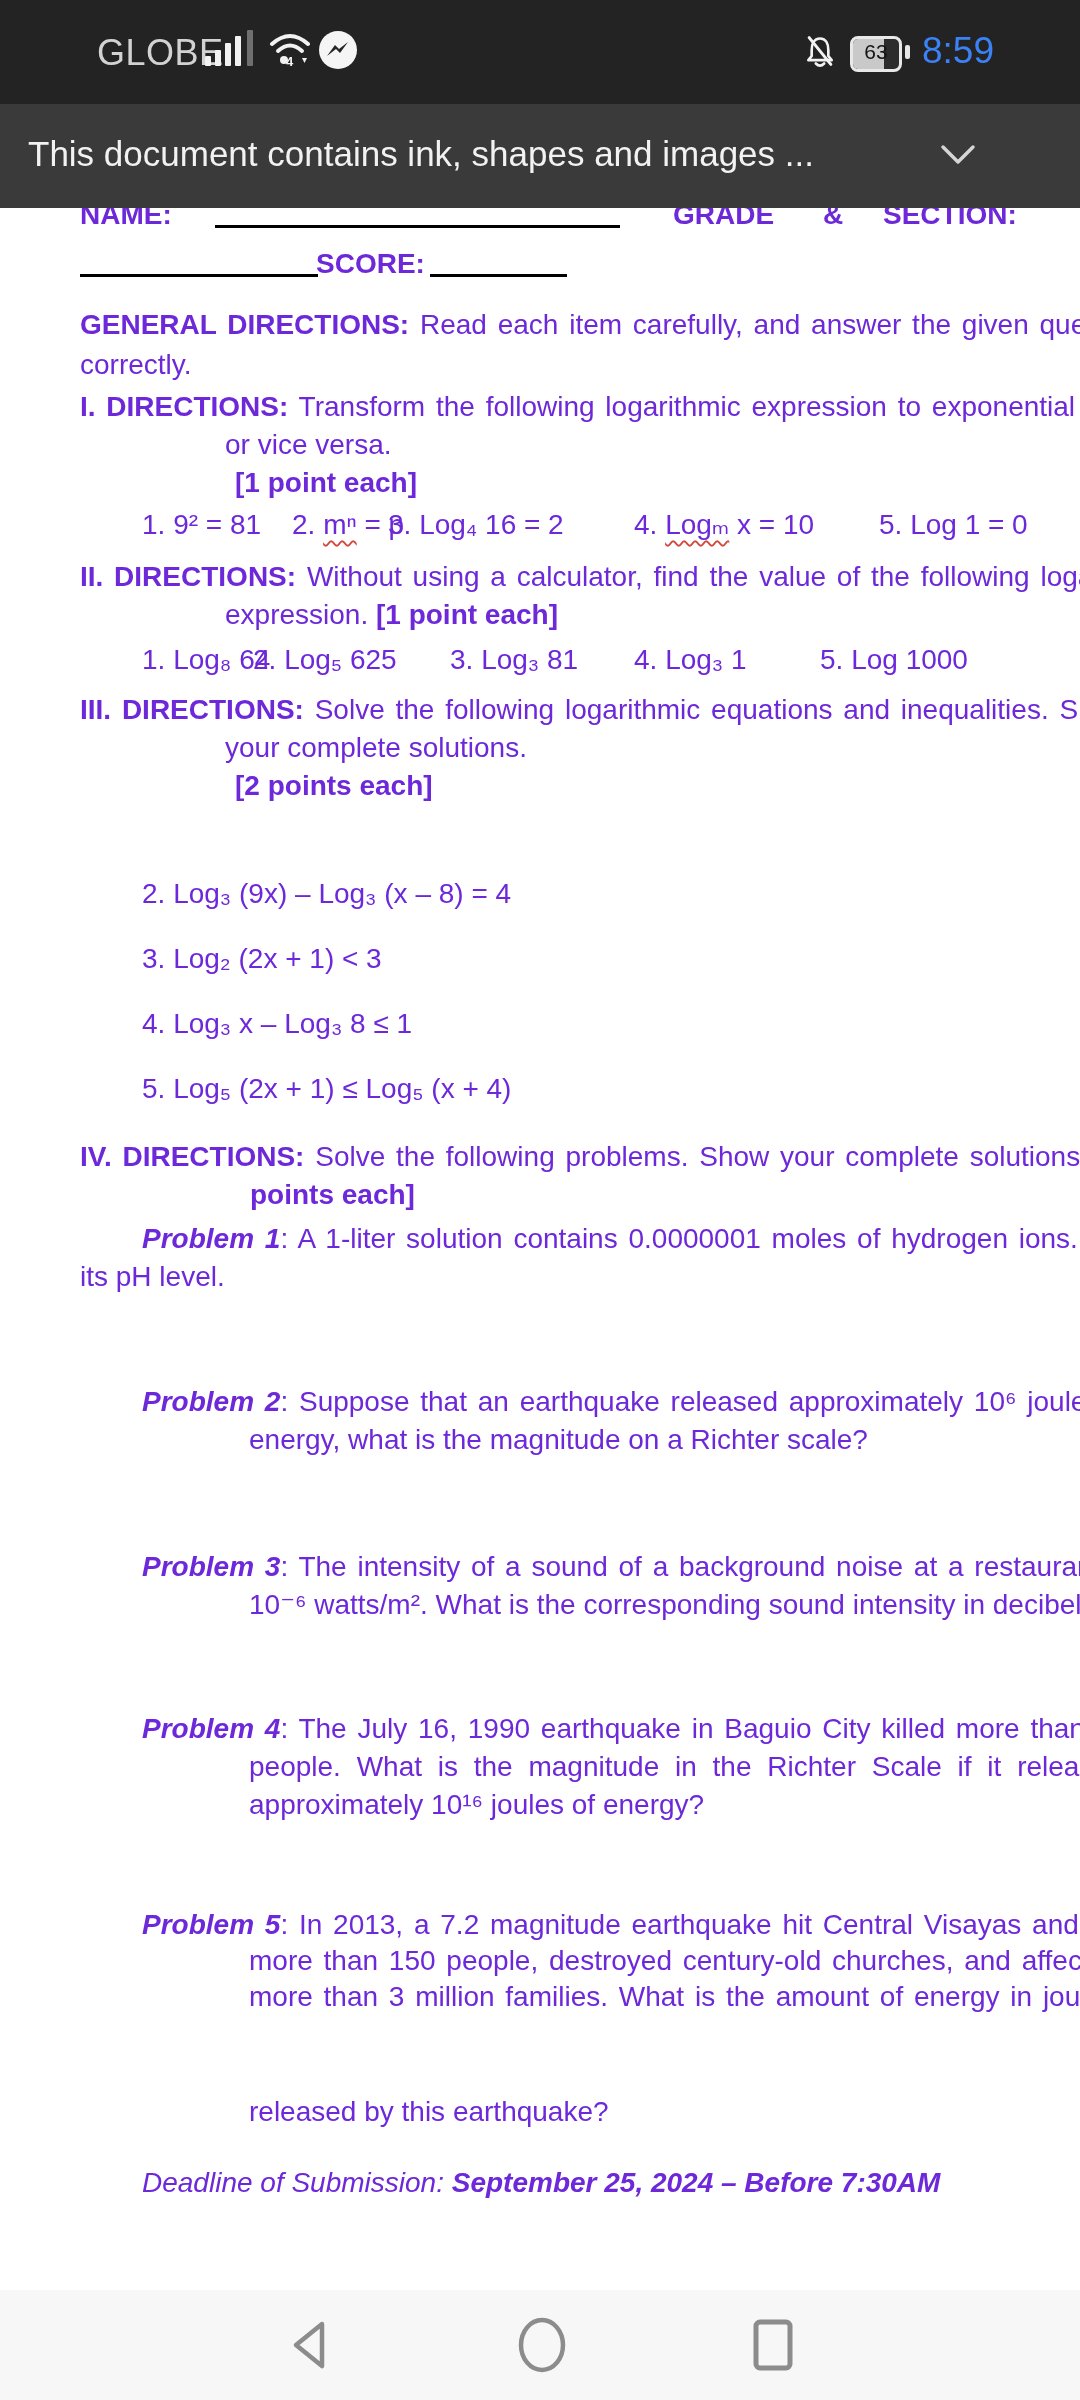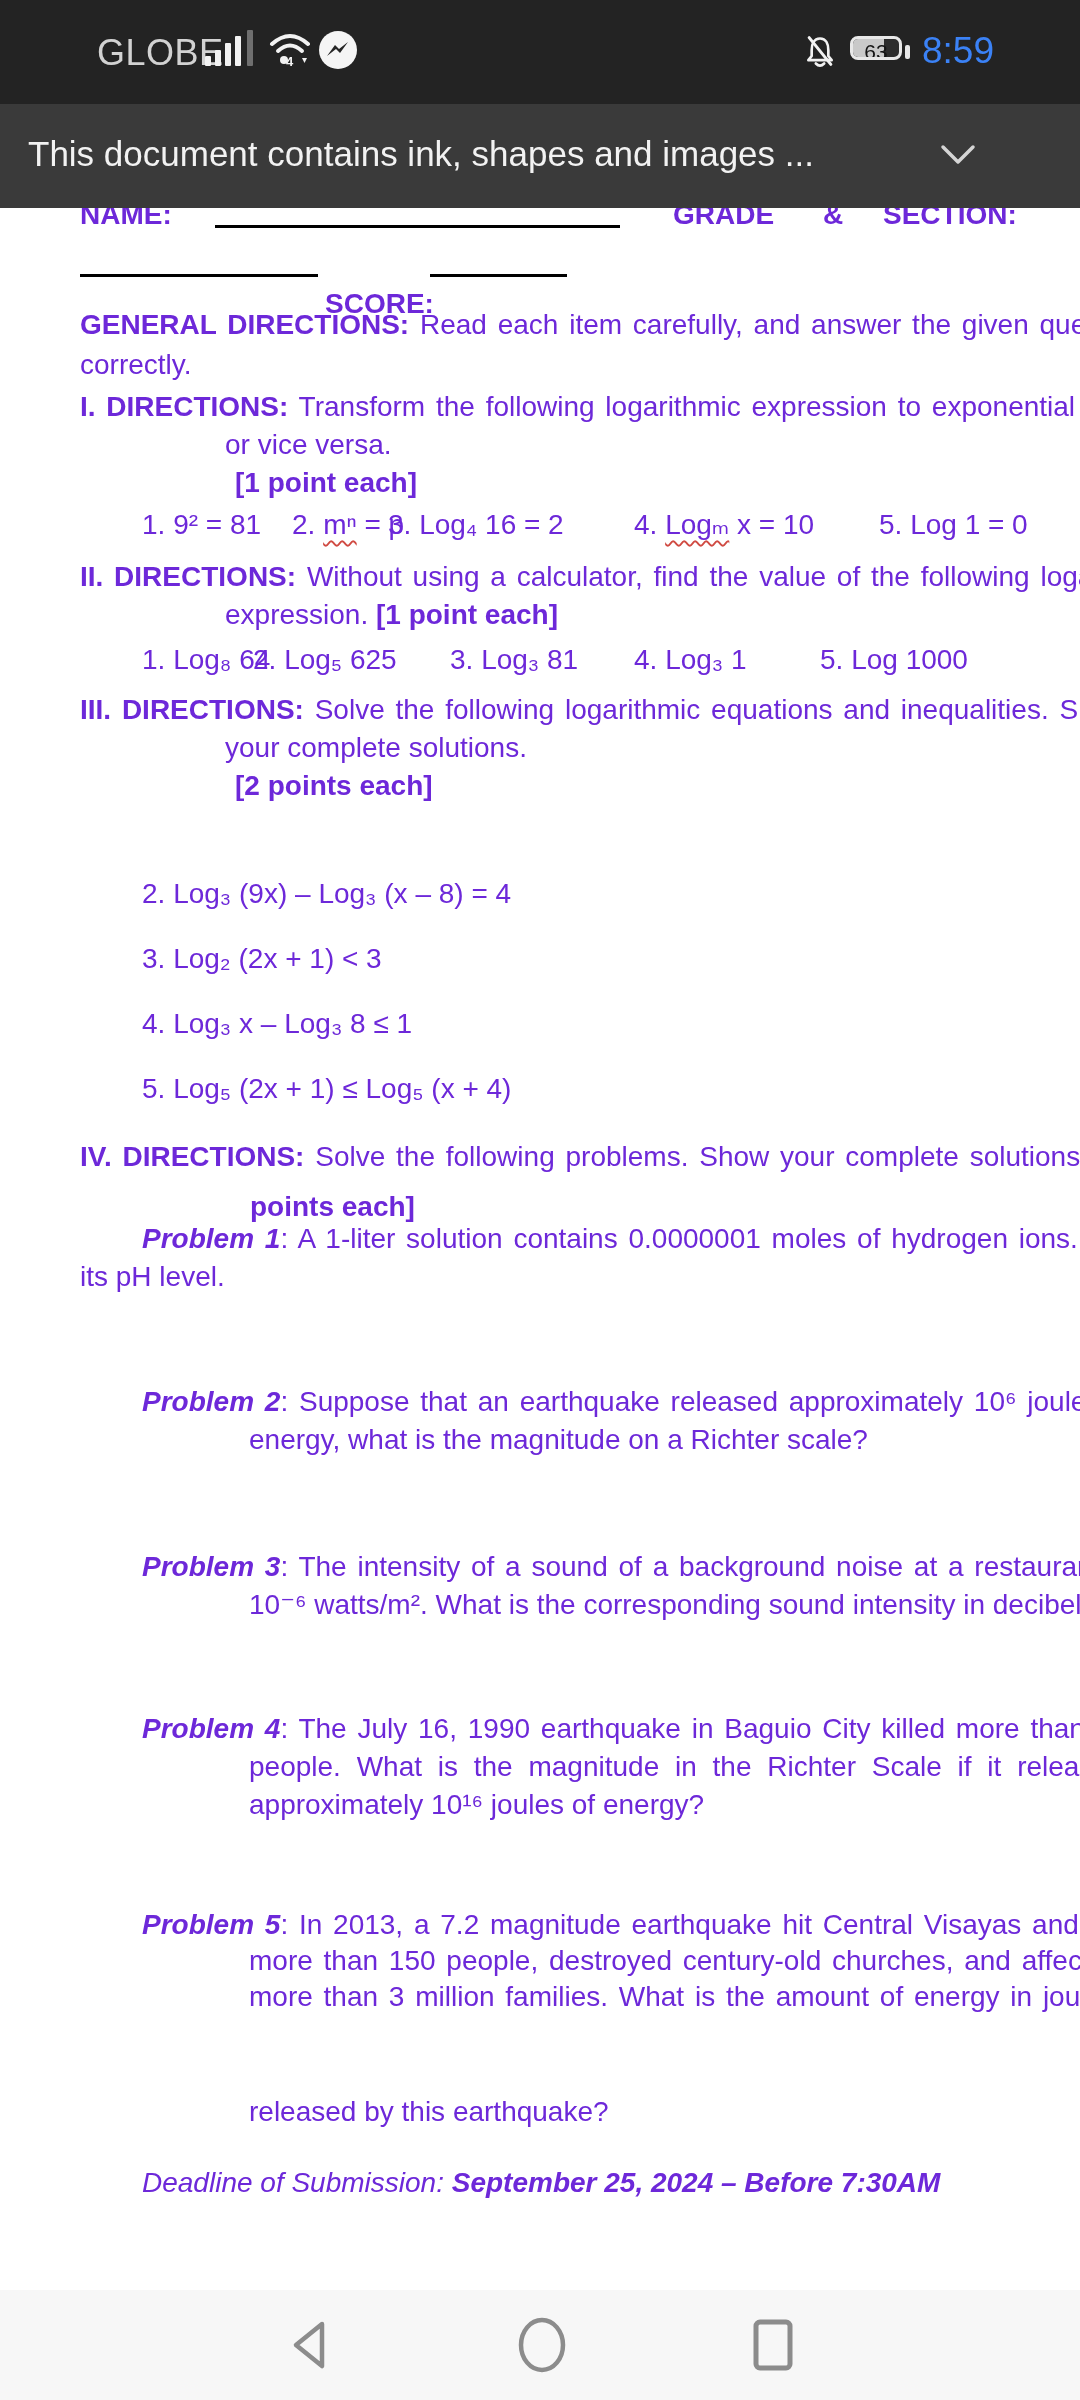--- a/index.html
+++ b/index.html
@@ -11,21 +11,21 @@
   .carrier{position:absolute;left:97px;top:32px;font-size:36px;color:#d2d2d2;letter-spacing:.5px;}
   .sigbars{position:absolute;left:205px;top:32px;width:52px;height:36px;}
   .sigbars i{position:absolute;bottom:2px;width:6px;background:#f2f2f2;border-radius:1px;}
   .sigbars i.b1{left:0;height:10px}.sigbars i.b2{left:10px;height:16px}
   .sigbars i.b3{left:20px;height:23px}.sigbars i.b4{left:30px;height:30px}
   .sigbars i.b5{left:42px;height:36px;background:#6f6f6f;}
   .wifi{position:absolute;left:268px;top:28px;}
   .wifi .badge{position:absolute;left:18px;top:26px;font-size:13px;color:#f2f2f2;font-weight:700;}
   .msgr{position:absolute;left:318px;top:30px;width:40px;height:40px;}
   .bell{position:absolute;left:800px;top:31px;}
-  .battery{position:absolute;left:850px;top:36px;width:52px;height:24px;border:3px solid #e8e8e8;
+  .battery{position:absolute;left:850px;top:36px;width:52px;height:36px;border:3px solid #e8e8e8;
            border-radius:8px;box-sizing:border-box;background:#2c2c2c;overflow:hidden;}
   .battery .fill{position:absolute;left:0;top:0;bottom:0;width:68%;background:#c9c9c9;}
   .battery .lvl{position:absolute;left:0;top:1px;width:100%;text-align:center;font-size:21px;
                 color:#141414;font-weight:400;}
   .batnub{position:absolute;left:905px;top:45px;width:5px;height:14px;background:#e8e8e8;border-radius:2px;}
   .clock{position:absolute;left:922px;top:30px;font-size:37px;color:#3b82f6;}
 
   
   .banner{position:absolute;left:0;top:104px;width:1080px;height:104px;background:#3a3a3a;}
   .banner .msg{position:absolute;left:28px;top:30px;font-size:35px;color:#f2f2f2;white-space:nowrap;}
@@ -113,21 +113,21 @@
     <div class="ln" style="left:80px;top:-10px;width:930px;">
       <span class="b" style="position:absolute;left:0;">NAME:</span>
       <span class="rule" style="left:135px;top:27px;width:405px;"></span>
       <span class="b" style="position:absolute;left:593px;">GRADE</span>
       <span class="b" style="position:absolute;left:743px;">&amp;</span>
       <span class="b" style="position:absolute;left:803px;">SECTION:</span>
     </div>
 
     <div class="ln" style="left:80px;top:39px;width:930px;">
       <span class="rule" style="left:0;top:27px;width:238px;"></span>
-      <span class="b" style="position:absolute;left:245px;margin-top:40px;">SCORE:</span>
+      <span class="b" style="position:absolute;left:236px;">SCORE:</span>
       <span class="rule" style="left:350px;top:27px;width:137px;"></span>
     </div>
 
     <div class="ln j" style="left:80px;top:100px;">
       <span class="b">GENERAL DIRECTIONS:</span><span> Read each item carefully, and answer the given questions</span>
     </div>
     <div class="ln" style="left:80px;top:140px;">correctly.</div>
 
     <div class="ln j" style="left:80px;top:182px;">
       <span class="b">I. DIRECTIONS:</span><span> Transform the following logarithmic expression to exponential form</span>
@@ -165,21 +165,21 @@
     <div class="ln b" style="left:235px;top:561px;">[2 points each]</div>
 
     <div class="ln" style="left:142px;top:669px;">2. Log₃ (9x) – Log₃ (x – 8) = 4</div>
     <div class="ln" style="left:142px;top:734px;">3. Log₂ (2x + 1) &lt; 3</div>
     <div class="ln" style="left:142px;top:799px;">4. Log₃ x – Log₃ 8 ≤ 1</div>
     <div class="ln" style="left:142px;top:864px;">5. Log₅ (2x + 1) ≤ Log₅ (x + 4)</div>
 
     <div class="ln j" style="left:80px;top:932px;">
       <span class="b">IV. DIRECTIONS:</span><span> Solve the following problems. Show your complete solutions. </span>
     </div>
-    <div class="ln b" style="left:250px;top:970px;margin-top:12px;">points each]</div>
+    <div class="ln b" style="left:250px;top:970px;">points each]</div>
 
     <div class="ln j" style="left:142px;top:1014px;">
       <span class="bi">Problem 1</span><span>: A 1-liter solution contains 0.0000001 moles of hydrogen ions. Find</span>
     </div>
     <div class="ln" style="left:80px;top:1052px;">its pH level.</div>
 
     <div class="ln j" style="left:142px;top:1177px;">
       <span class="bi">Problem 2</span><span>: Suppose that an earthquake released approximately 10⁶ joules of</span>
     </div>
     <div class="ln" style="left:249px;top:1215px;">energy, what is the magnitude on a Richter scale?</div>

